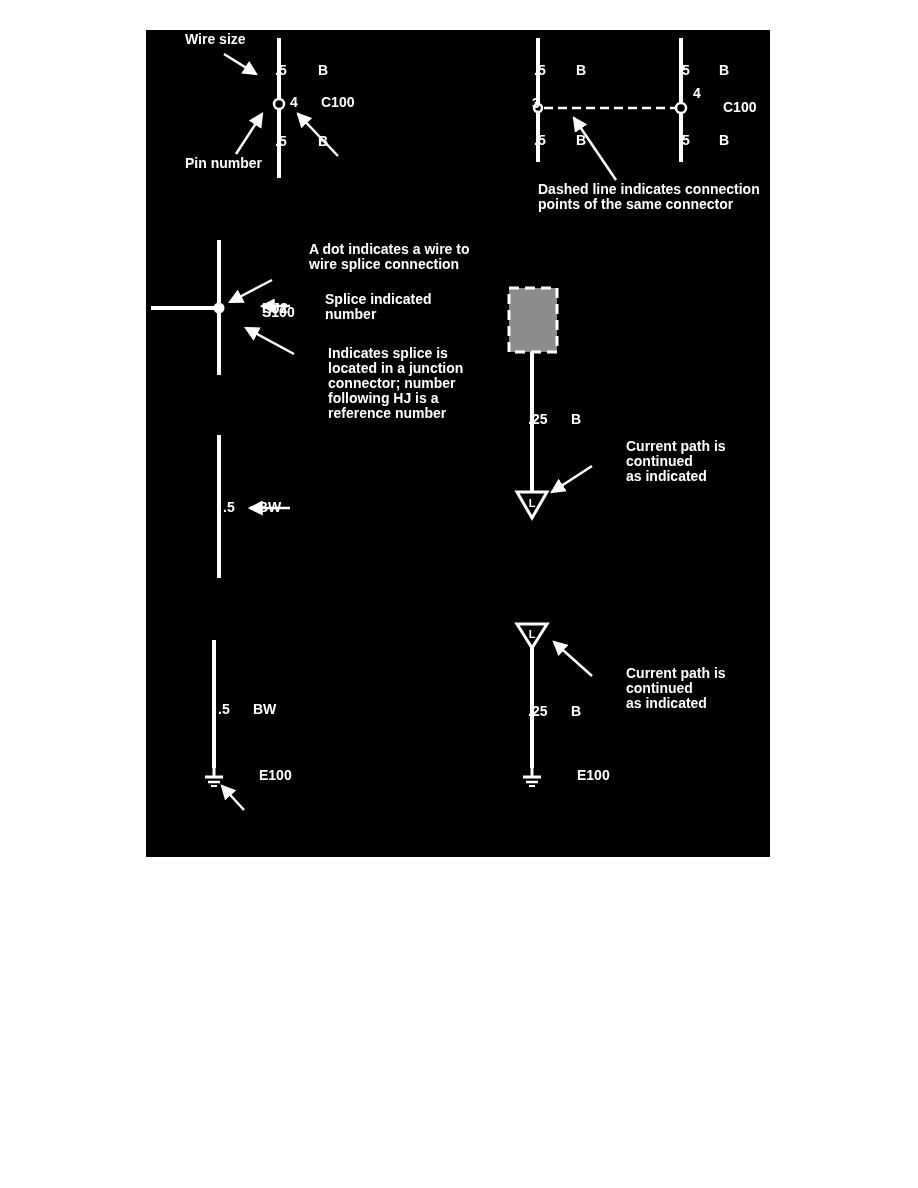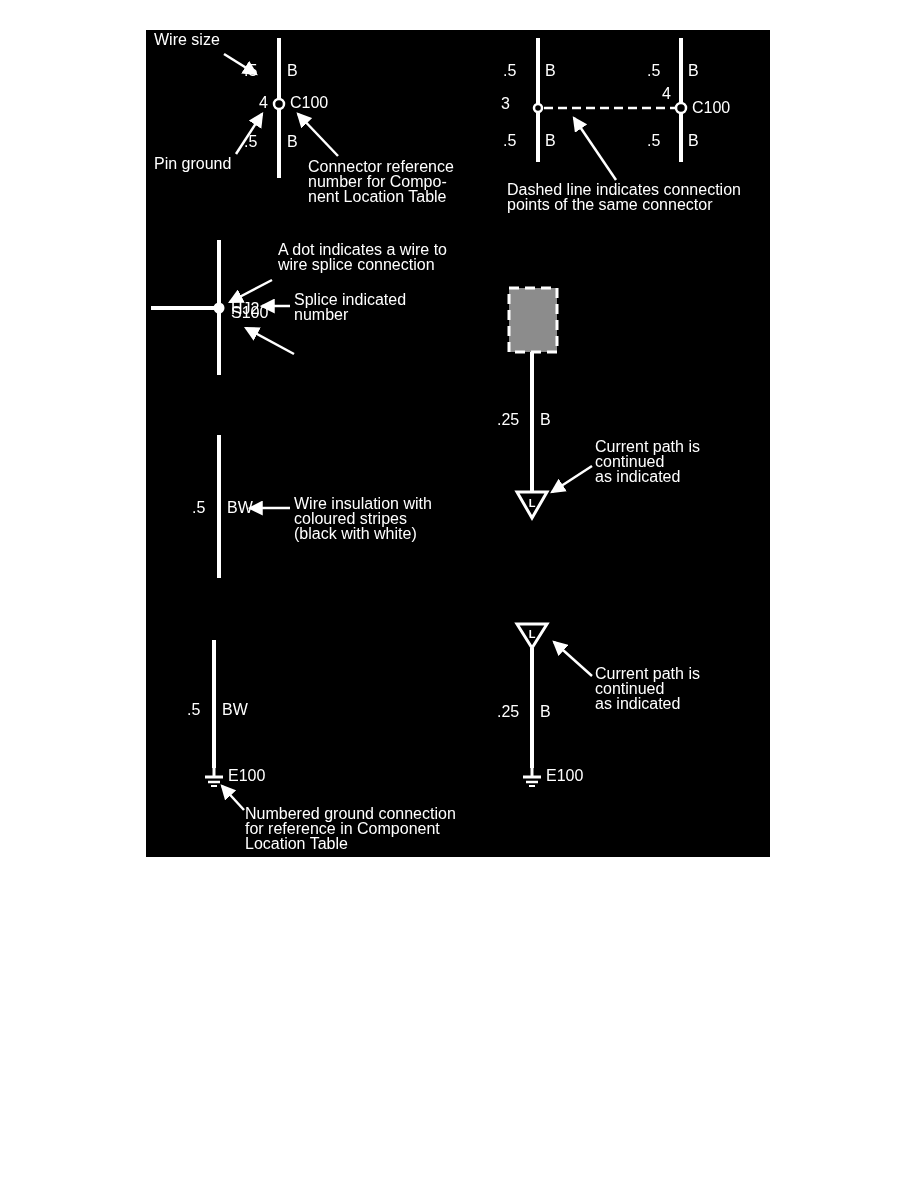--- a/index.html
+++ b/index.html
@@ -6,22 +6,22 @@
   .page {
     position:relative; width:918px; height:1188px; background:#ffffff;
     font-family:"Liberation Sans", sans-serif; overflow:hidden;
   }
   .panel {
     position:absolute; left:146px; top:30px; width:624px; height:827px;
     background:#000000;
   }
   .panel svg { position:absolute; left:0; top:0; }
   .lbl {
-    position:absolute; color:#ffffff; font-size:16px; font-weight:normal;
-    line-height:15px; white-space:nowrap;
+    position:absolute; color:#ffffff; font-size:14px; font-weight:bold;
+    line-height:15px; white-space:nowrap;margin-left:31px;
   }
   .note { white-space:pre-line; }
 </style>
 </head>
 <body>
 
 <div class="page">
   <div class="panel">
 
     <svg width="624" height="827" viewBox="0 0 624 827">
@@ -95,24 +95,21 @@
       </g>
     </svg>
 
     <div class="lbl" style="left:8px;top:2px">Wire size</div>
     <div class="lbl" style="left:98px;top:33px">.5</div>
     <div class="lbl" style="left:141px;top:33px">B</div>
     <div class="lbl" style="left:113px;top:65px">4</div>
     <div class="lbl" style="left:144px;top:65px">C100</div>
     <div class="lbl" style="left:98px;top:104px">.5</div>
     <div class="lbl" style="left:141px;top:104px">B</div>
-    <div class="lbl" style="left:8px;top:126px">Pin ground</div>
-    <div class="lbl note" style="left:162px;top:129px">Connector reference
-number for Compo-
-nent Location Table</div>
+    <div class="lbl" style="left:8px;top:126px">Pin number</div>
 
     <div class="lbl" style="left:357px;top:33px">.5</div>
     <div class="lbl" style="left:399px;top:33px">B</div>
     <div class="lbl" style="left:355px;top:66px">3</div>
     <div class="lbl" style="left:357px;top:103px">.5</div>
     <div class="lbl" style="left:399px;top:103px">B</div>
     <div class="lbl" style="left:501px;top:33px">.5</div>
     <div class="lbl" style="left:542px;top:33px">B</div>
     <div class="lbl" style="left:516px;top:56px">4</div>
     <div class="lbl" style="left:546px;top:70px">C100</div>
@@ -120,39 +117,38 @@
     <div class="lbl" style="left:542px;top:103px">B</div>
     <div class="lbl note" style="left:132px;top:212px">A dot indicates a wire to
 wire splice connection</div>
 
     <div class="lbl note" style="left:361px;top:152px">Dashed line indicates connection
 points of the same connector</div>
     <div class="lbl" style="left:85px;top:275px">S100</div>
     <div class="lbl" style="left:85px;top:271px">HJ2</div>
     <div class="lbl note" style="left:148px;top:262px">Splice indicated
 number</div>
+    <div class="lbl note" style="left:151px;top:316px">Indicates splice is
+located in a junction
+connector; number
+following HJ is a
+reference number</div>
 
     <div class="lbl" style="left:351px;top:382px">.25</div>
     <div class="lbl" style="left:394px;top:382px">B</div>
     <div class="lbl note" style="left:449px;top:409px">Current path is continued
 as indicated</div>
 
     <div class="lbl" style="left:46px;top:470px">.5</div>
     <div class="lbl" style="left:81px;top:470px">BW</div>
-    <div class="lbl note" style="left:148px;top:466px">Wire insulation with
-coloured stripes
-(black with white)</div>
 
     <div class="lbl note" style="left:449px;top:636px">Current path is continued
 as indicated</div>
     <div class="lbl" style="left:351px;top:674px">.25</div>
     <div class="lbl" style="left:394px;top:674px">B</div>
     <div class="lbl" style="left:400px;top:738px">E100</div>
 
     <div class="lbl" style="left:41px;top:672px">.5</div>
     <div class="lbl" style="left:76px;top:672px">BW</div>
     <div class="lbl" style="left:82px;top:738px">E100</div>
-    <div class="lbl note" style="left:99px;top:776px">Numbered ground connection
-for reference in Component
-Location Table</div>
 
   </div>
 </div>
 
 </body></html>

